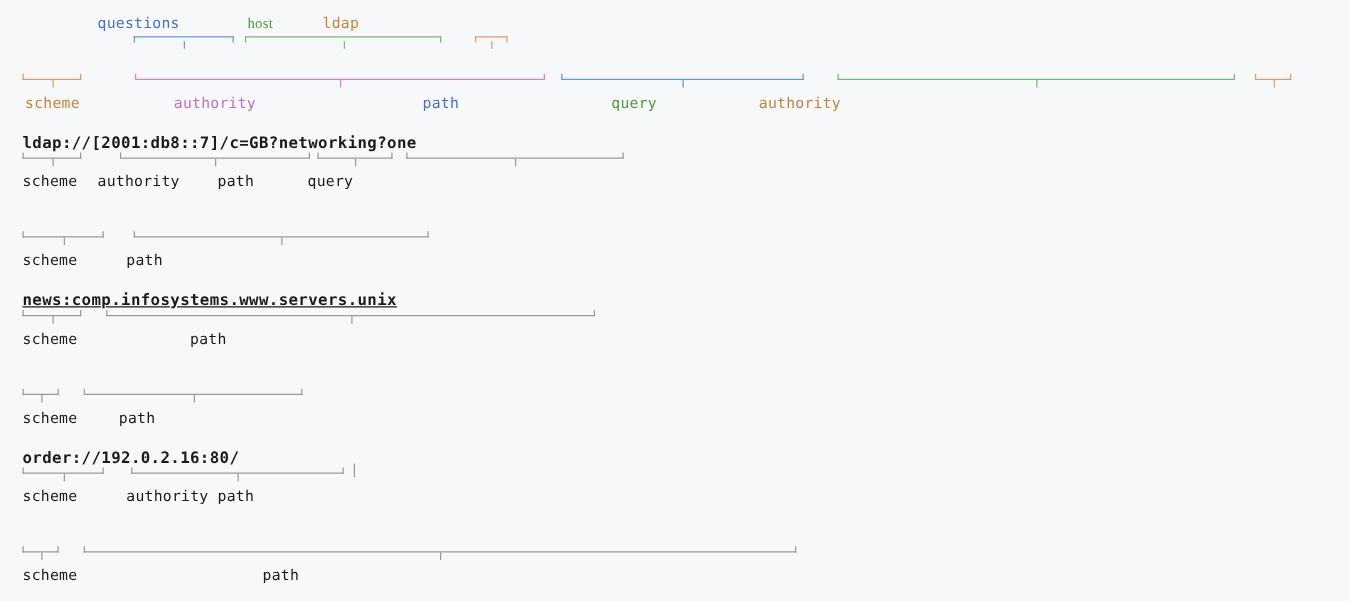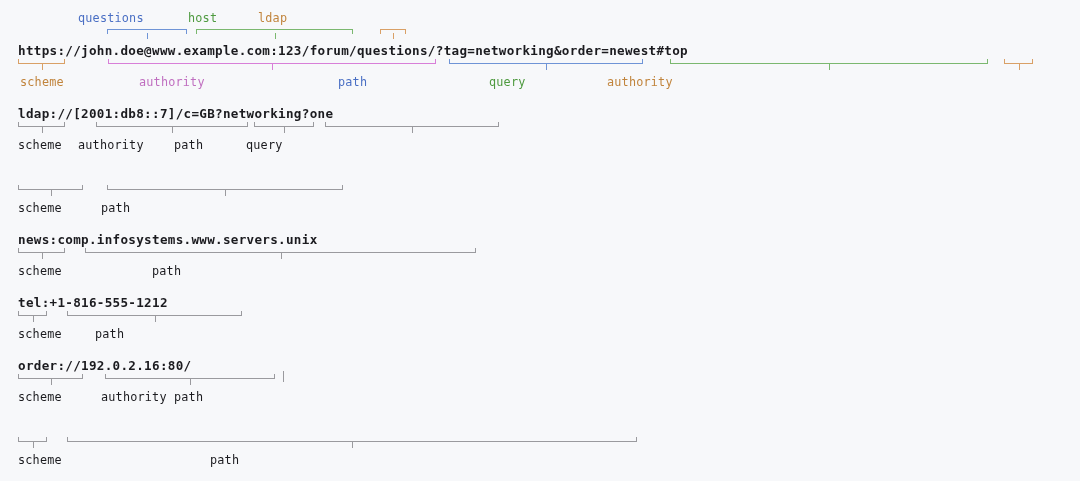--- a/index.html
+++ b/index.html
@@ -91,35 +91,34 @@
     position: absolute;
     width: 0;
     border-left: 1.4px solid #9a9a9e;
     height: 11px;
   }
 </style>
 </head>
 <body>
 
 <div id="stage">
-    <div class="uri-line" style="left: 18px; top: 44px;">https://john.doe@www.example.com:123/forum/questions/?tag=networking&amp;order=newest#top</div>
     <div class="brace down" style="left: 107px; width: 80px; top: 29px; color: rgb(111, 148, 214); border-color: rgb(111, 148, 214);">
       <div class="bar" style="border-top-color: rgb(111, 148, 214);"></div>
       <div class="cap left" style="border-left-color: rgb(111, 148, 214);"></div>
       <div class="cap right" style="border-left-color: rgb(111, 148, 214);"></div>
       <div class="stem" style="border-left-color: rgb(111, 148, 214); left: 40px;"></div>
     </div>
     <div class="comp-label" style="left: 78px; top: 12px; color: rgb(74, 111, 196);">questions</div>
     <div class="brace down" style="left: 196px; width: 157px; top: 29px; color: rgb(123, 184, 111); border-color: rgb(123, 184, 111);">
       <div class="bar" style="border-top-color: rgb(123, 184, 111);"></div>
       <div class="cap left" style="border-left-color: rgb(123, 184, 111);"></div>
       <div class="cap right" style="border-left-color: rgb(123, 184, 111);"></div>
       <div class="stem" style="border-left-color: rgb(123, 184, 111); left: 78.5px;"></div>
     </div>
-    <div class="comp-label" style="left: 188px; top: 12px; color: rgb(78, 154, 63);">host</div>
+    <div class="comp-label" style="left: 198px; top: 12px; color: rgb(78, 154, 63); font-family: Liberation Serif, serif;">host</div>
     <div class="brace down" style="left: 380px; width: 26px; top: 29px; color: rgb(217, 160, 102); border-color: rgb(217, 160, 102);">
       <div class="bar" style="border-top-color: rgb(217, 160, 102);"></div>
       <div class="cap left" style="border-left-color: rgb(217, 160, 102);"></div>
       <div class="cap right" style="border-left-color: rgb(217, 160, 102);"></div>
       <div class="stem" style="border-left-color: rgb(217, 160, 102); left: 13px;"></div>
     </div>
     <div class="comp-label" style="left: 258px; top: 12px; color: rgb(193, 132, 60);">ldap</div>
     <div class="brace up" style="left: 18px; width: 47px; top: 58px; color: rgb(217, 160, 102); border-color: rgb(217, 160, 102);">
       <div class="bar" style="border-top-color: rgb(217, 160, 102);"></div>
       <div class="cap left" style="border-left-color: rgb(217, 160, 102);"></div>
@@ -191,36 +190,35 @@
       <div class="stem" style="border-left-color: rgb(154, 154, 158); left: 32.5px;"></div>
     </div>
     <div class="comp-label" style="left: 18px; top: 202px; color: rgb(27, 27, 31);">scheme</div>
     <div class="brace up" style="left: 107px; width: 236px; top: 184px; color: rgb(154, 154, 158); border-color: rgb(154, 154, 158);">
       <div class="bar" style="border-top-color: rgb(154, 154, 158);"></div>
       <div class="cap left" style="border-left-color: rgb(154, 154, 158);"></div>
       <div class="cap right" style="border-left-color: rgb(154, 154, 158);"></div>
       <div class="stem" style="border-left-color: rgb(154, 154, 158); left: 118px;"></div>
     </div>
     <div class="comp-label" style="left: 101px; top: 202px; color: rgb(27, 27, 31);">path</div>
-    <div class="uri-line" style="left: 18px; top: 233px;">news:comp.infosystems.www.servers.unix</div>
+    <div class="uri-line" style="left: 18px; top: 233px; text-decoration: underline;">news:comp.infosystems.www.servers.unix</div>
     <div class="brace up" style="left: 18px; width: 47px; top: 247px; color: rgb(154, 154, 158); border-color: rgb(154, 154, 158);">
       <div class="bar" style="border-top-color: rgb(154, 154, 158);"></div>
       <div class="cap left" style="border-left-color: rgb(154, 154, 158);"></div>
       <div class="cap right" style="border-left-color: rgb(154, 154, 158);"></div>
       <div class="stem" style="border-left-color: rgb(154, 154, 158); left: 23.5px;"></div>
     </div>
     <div class="comp-label" style="left: 18px; top: 265px; color: rgb(27, 27, 31);">scheme</div>
     <div class="brace up" style="left: 85px; width: 391px; top: 247px; color: rgb(154, 154, 158); border-color: rgb(154, 154, 158);">
       <div class="bar" style="border-top-color: rgb(154, 154, 158);"></div>
       <div class="cap left" style="border-left-color: rgb(154, 154, 158);"></div>
       <div class="cap right" style="border-left-color: rgb(154, 154, 158);"></div>
       <div class="stem" style="border-left-color: rgb(154, 154, 158); left: 195.5px;"></div>
     </div>
     <div class="comp-label" style="left: 152px; top: 265px; color: rgb(27, 27, 31);">path</div>
-    <div class="uri-line" style="left: 18px; top: 296px;">tel:+1-816-555-1212</div>
     <div class="brace up" style="left: 18px; width: 29px; top: 310px; color: rgb(154, 154, 158); border-color: rgb(154, 154, 158);">
       <div class="bar" style="border-top-color: rgb(154, 154, 158);"></div>
       <div class="cap left" style="border-left-color: rgb(154, 154, 158);"></div>
       <div class="cap right" style="border-left-color: rgb(154, 154, 158);"></div>
       <div class="stem" style="border-left-color: rgb(154, 154, 158); left: 14.5px;"></div>
     </div>
     <div class="comp-label" style="left: 18px; top: 328px; color: rgb(27, 27, 31);">scheme</div>
     <div class="brace up" style="left: 67px; width: 175px; top: 310px; color: rgb(154, 154, 158); border-color: rgb(154, 154, 158);">
       <div class="bar" style="border-top-color: rgb(154, 154, 158);"></div>
       <div class="cap left" style="border-left-color: rgb(154, 154, 158);"></div>

